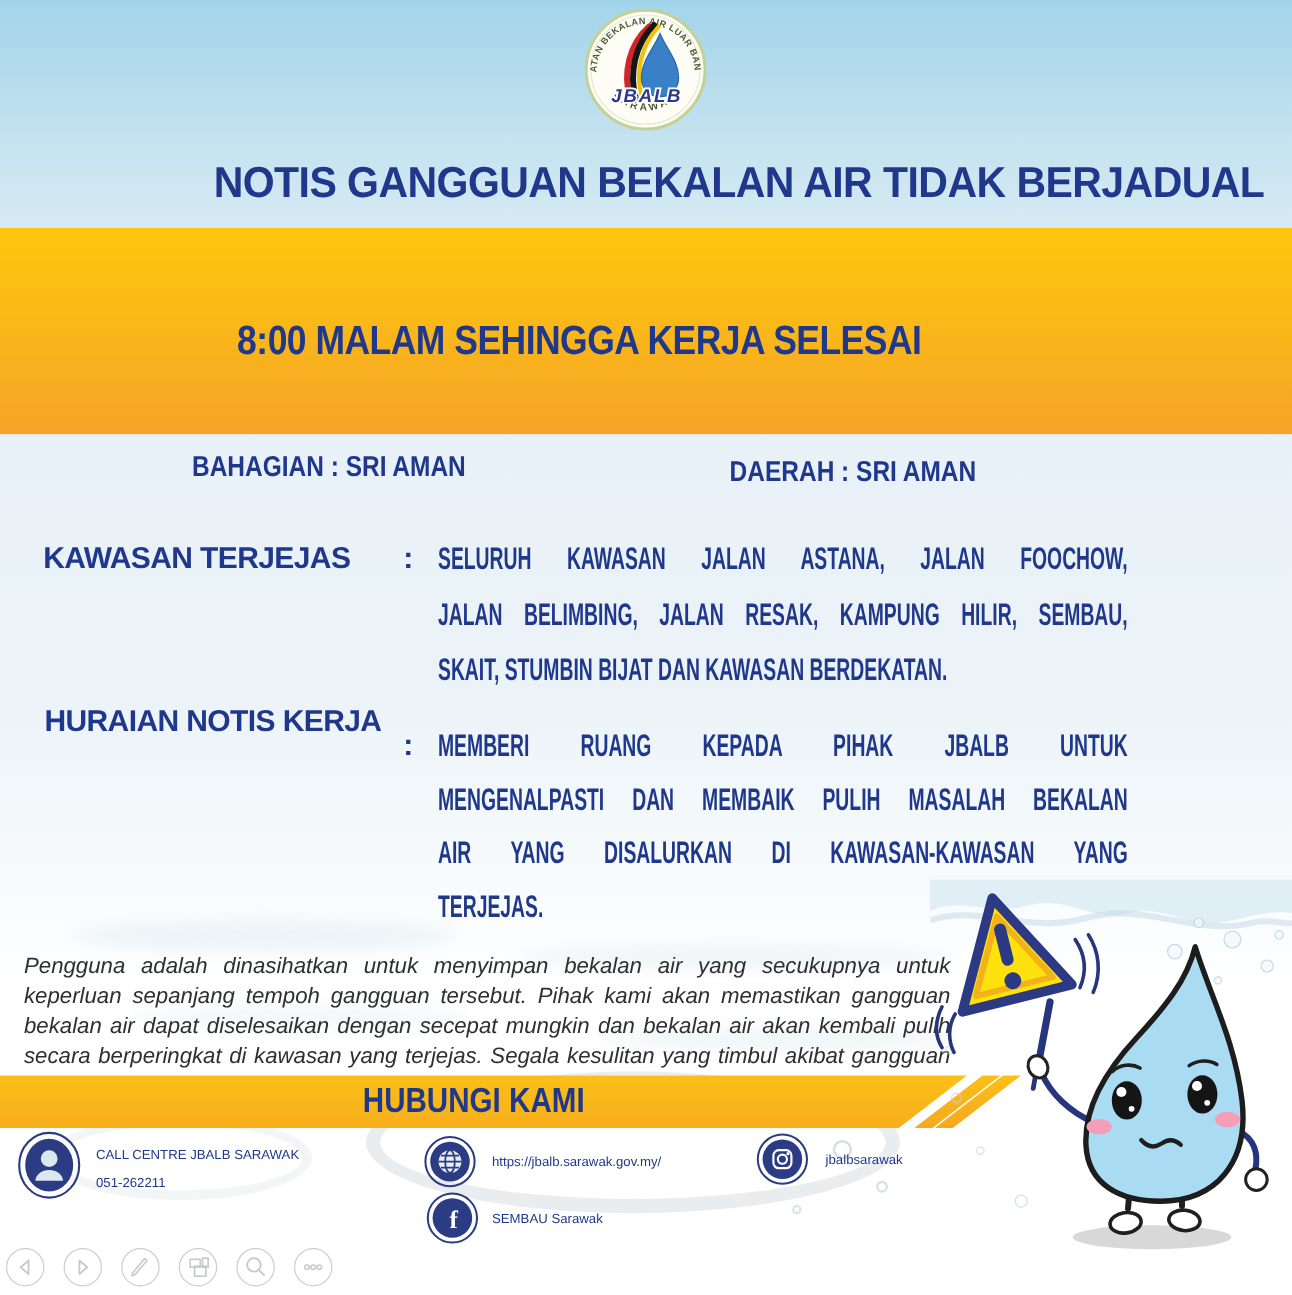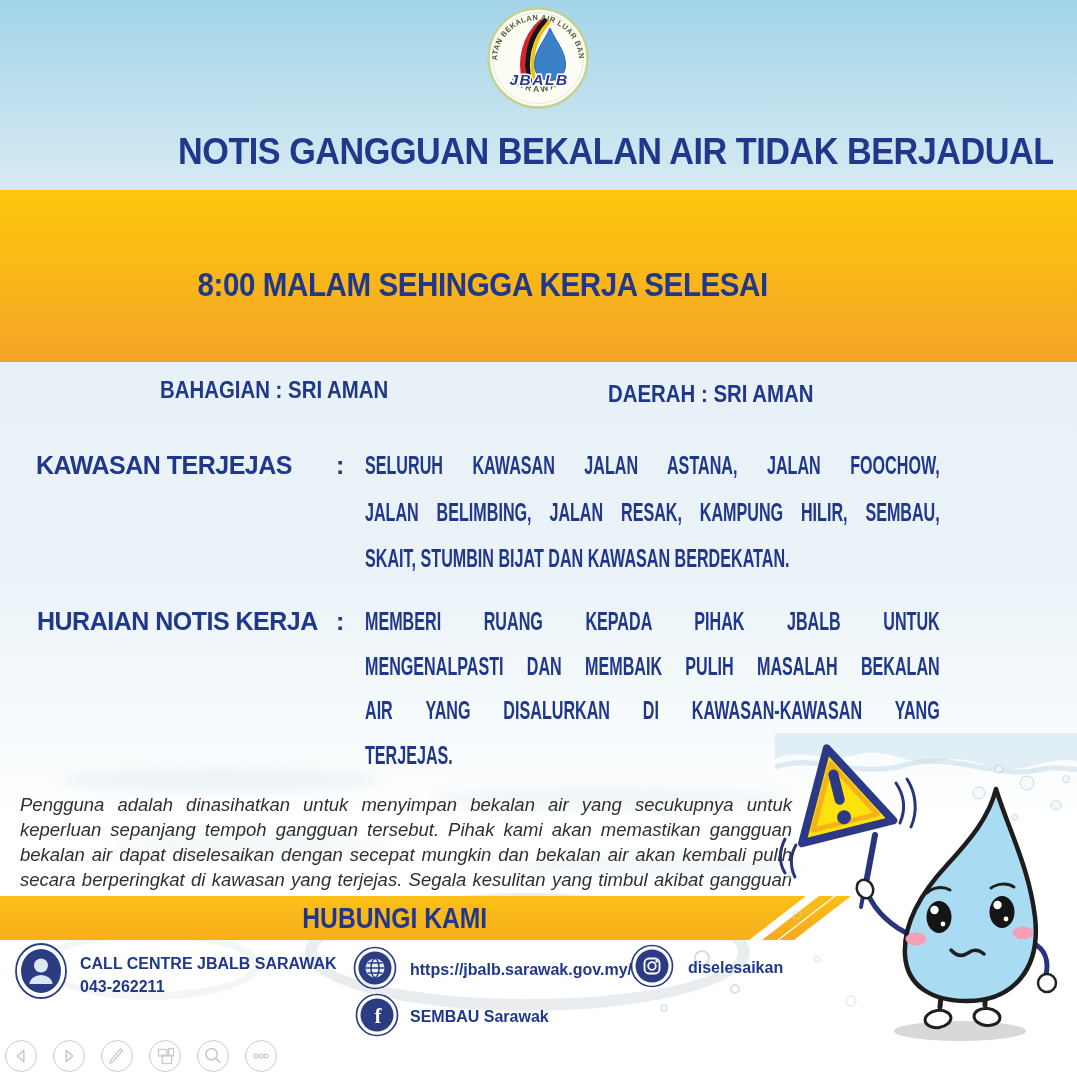--- a/index.html
+++ b/index.html
@@ -43,21 +43,21 @@
   .contact-band { position:absolute; left:0; top:896px; width:840px; height:60px; z-index:2;
     background:linear-gradient(180deg,#fbc017 0%,#f6a81f 100%);
     clip-path:polygon(0 0, 806px 0, 749px 44px, 0 44px); }
   .band-text { position:absolute; left:0; top:3px; width:790px; text-align:center; line-height:38px; }
   .t-band { font-size:29px; transform:scaleX(0.85); transform-origin:50% 50%; }
   .stripe { position:absolute; top:896px; width:73px; height:44px; z-index:2;
     background:linear-gradient(180deg,#fbc017 0%,#f6a81f 100%);
     clip-path:polygon(57px 0, 72px 0, 15px 44px, 0 44px); }
   .s1 { left:762px; } .s2 { left:779px; }
   
-  .contact-text { position:absolute; z-index:2; color:#20388c; font-weight:bold; font-size:16px; line-height:23px; }
+  .contact-text { position:absolute; z-index:2; color:#20388c; font-weight:normal; font-size:11px; line-height:23px; }
   .contact-icon { position:absolute; z-index:2; }
   
   .mascot { position:absolute; left:775px; top:733px; z-index:3; }
   
   .logo { position:absolute; left:487px; top:7px; z-index:2; }
   
   .toolbar { position:absolute; left:5px; top:1040px; z-index:4; display:flex; gap:16px; }
   .tool-btn { width:32px; height:32px; border-radius:50%; border:1.5px solid #cbcdcf;
     background:transparent; padding:0; display:flex; align-items:center; justify-content:center; cursor:pointer; }
   .tool-btn svg { display:block; }
@@ -119,21 +119,21 @@
   <div class="abs region-row" style="left:608px;top:381px;">
     <span class="cond t-region navy">DAERAH : SRI AMAN</span>
   </div>
   <div class="abs colon navy" style="left:336px;top:452px;">:</div>
   <div class="abs jpara k-lines" style="left:365px;top:442px;">
       <div class="jline">SELURUH KAWASAN JALAN ASTANA, JALAN FOOCHOW,</div>
       <div class="jline">JALAN BELIMBING, JALAN RESAK, KAMPUNG HILIR, SEMBAU,</div>
       <div class="jline">SKAIT, STUMBIN BIJAT DAN KAWASAN BERDEKATAN.</div>
     </div>
 
-  <div class="abs label navy" style="left:37px;top:608px;">HURAIAN NOTIS KERJA</div>
+  <div class="abs label navy" style="left:37px;top:588px;">HURAIAN NOTIS KERJA</div>
   <div class="abs colon navy" style="left:336px;top:608px;">:</div>
   <div class="abs jpara h-lines" style="left:365px;top:599px;">
       <div class="jline">MEMBERI RUANG KEPADA PIHAK JBALB UNTUK</div>
       <div class="jline">MENGENALPASTI DAN MEMBAIK PULIH MASALAH BEKALAN</div>
       <div class="jline">AIR YANG DISALURKAN DI KAWASAN-KAWASAN YANG</div>
       <div class="jline">TERJEJAS.</div>
     </div>
 
   <div class="abs advisory">Pengguna adalah dinasihatkan untuk menyimpan bekalan air yang secukupnya untuk keperluan sepanjang tempoh gangguan tersebut. Pihak kami akan memastikan gangguan bekalan air dapat diselesaikan dengan secepat mungkin dan bekalan air akan kembali pulih secara berperingkat di kawasan yang terjejas. Segala kesulitan yang timbul akibat gangguan ini adalah sangat dikesali.</div>
 
@@ -146,40 +146,40 @@
   <div class="stripe s2"></div>
 
   <svg class="contact-icon" style="left:14px;top:942px;" width="54" height="58" viewBox="0 0 54 58">
     <ellipse cx="27" cy="29" rx="25" ry="27" fill="none" stroke="#2b3c85" stroke-width="1.8"></ellipse>
     <ellipse cx="27" cy="29" rx="20" ry="22" fill="#2b3c85"></ellipse>
     <circle cx="27" cy="23.5" r="7" fill="#dbe8f2"></circle>
     <path d="M15.5,42 a11.5,9 0 0 1 23,0 z" fill="#dbe8f2"></path>
   </svg>
   <div class="contact-text" style="left:80px;top:952px;">
     <div>CALL CENTRE JBALB SARAWAK</div>
-    <div>043-262211</div>
+    <div>051-262211</div>
   </div>
 
   <svg class="contact-icon" style="left:353px;top:946px;" width="44" height="44" viewBox="0 0 44 44">
     <circle cx="22" cy="22" r="20.5" fill="none" stroke="#2b3c85" stroke-width="1.7"></circle>
     <circle cx="22" cy="22" r="16.5" fill="#2b3c85"></circle>
     <circle cx="22" cy="22" r="9.5" fill="#e8eef6"></circle>
     <ellipse cx="22" cy="22" rx="4" ry="9.5" fill="none" stroke="#2b3c85" stroke-width="1.5"></ellipse>
     <path d="M12.5,22 h19 M14.5,17 h15 M14.5,27 h15" stroke="#2b3c85" stroke-width="1.5" fill="none"></path>
   </svg>
   <div class="contact-text" style="left:410px;top:958px;">https://jbalb.sarawak.gov.my/</div>
 
   <svg class="contact-icon" style="left:630px;top:944px;" width="44" height="44" viewBox="0 0 44 44">
     <circle cx="22" cy="22" r="20.5" fill="none" stroke="#2b3c85" stroke-width="1.7"></circle>
     <circle cx="22" cy="22" r="16.5" fill="#2b3c85"></circle>
     <rect x="14.5" y="14.5" width="15" height="15" rx="4.5" fill="none" stroke="#ffffff" stroke-width="1.8"></rect>
     <circle cx="22" cy="22" r="3.8" fill="none" stroke="#ffffff" stroke-width="1.8"></circle>
     <circle cx="26.6" cy="17.4" r="1.3" fill="#ffffff"></circle>
   </svg>
-  <div class="contact-text" style="left:688px;top:956px;">diselesaikan</div>
+  <div class="contact-text" style="left:688px;top:956px;">jbalbsarawak</div>
 
   <svg class="contact-icon" style="left:355px;top:993px;" width="44" height="44" viewBox="0 0 44 44">
     <circle cx="22" cy="22" r="20.5" fill="none" stroke="#2b3c85" stroke-width="1.7"></circle>
     <circle cx="22" cy="22" r="16.5" fill="#2b3c85"></circle>
     <text x="23" y="30" text-anchor="middle" font-family="Liberation Serif, serif" font-size="21" font-weight="bold" fill="#ffffff">f</text>
   </svg>
   <div class="contact-text" style="left:410px;top:1005px;">SEMBAU Sarawak</div>
 
   <svg class="mascot" width="302" height="315" viewBox="0 0 302 315">
 

